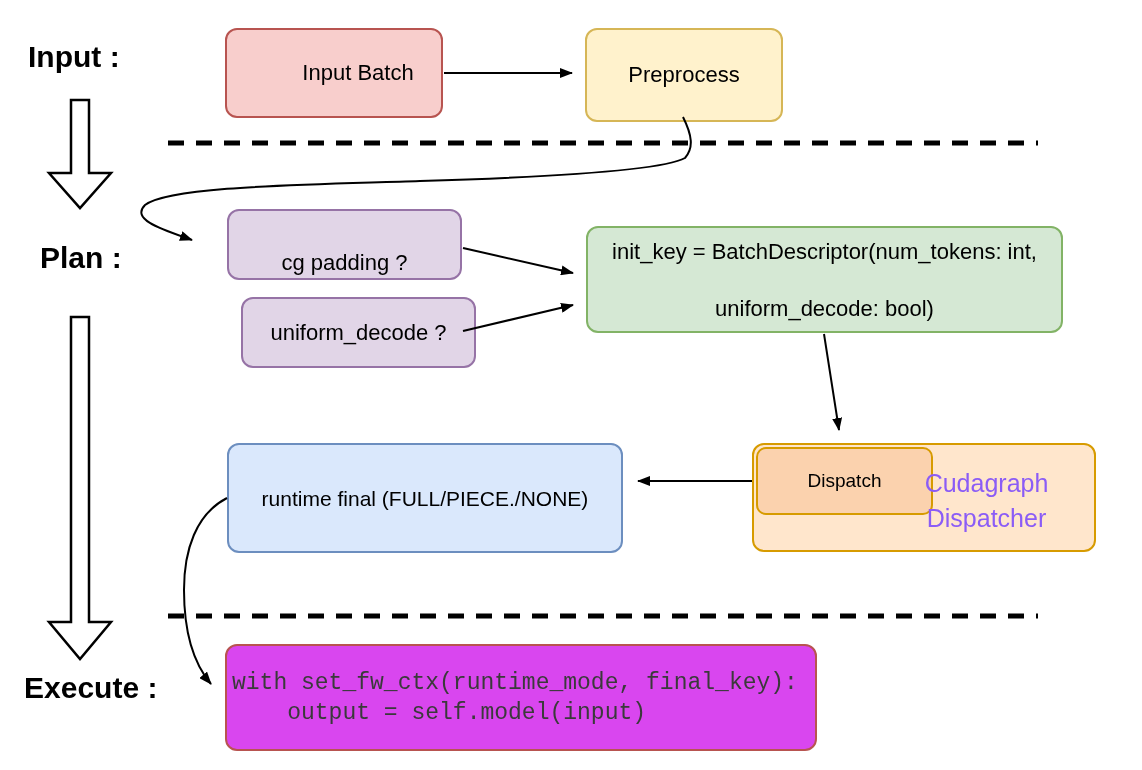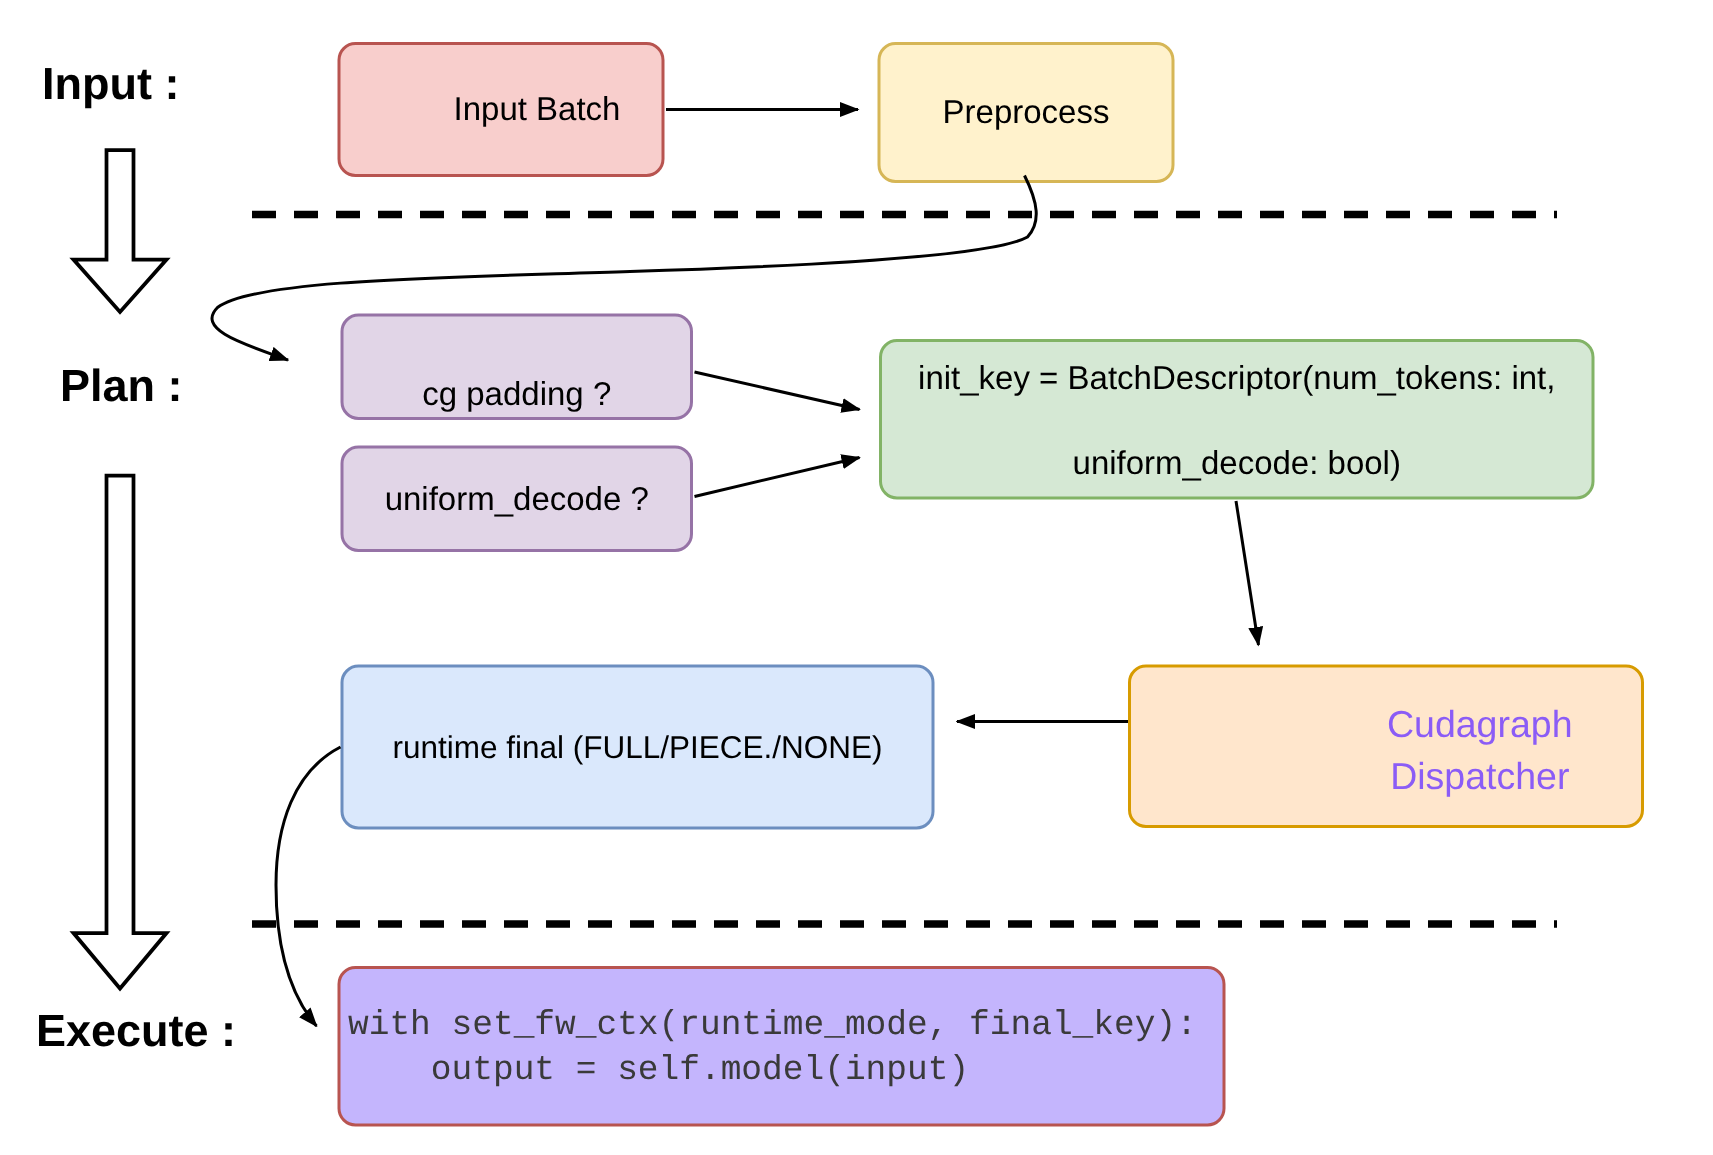--- a/index.html
+++ b/index.html
@@ -74,40 +74,43 @@
   </div>
 
   <div class="node" id="node-preprocess" style="background: rgb(255, 242, 204); border-color: rgb(214, 182, 86);">
     <span>Preprocess</span>
   </div>
 
   <div class="node" id="node-cg-padding" style="background: rgb(225, 213, 231); border-color: rgb(150, 115, 166);">
     <span>cg padding ?</span>
   </div>
 
-  <div class="node" id="node-uniform-decode" style="background: rgb(225, 213, 231); border-color: rgb(150, 115, 166);">
+  <div class="node" id="node-uniform-decode" style="background: rgb(225, 213, 231); border-color: rgb(150, 115, 166); margin-left: 14px;">
     <span>uniform_decode ?</span>
   </div>
 
   <div class="node" id="node-init-key" style="background: rgb(213, 232, 212); border-color: rgb(130, 179, 102); gap: 26px;">
     <span>init_key = BatchDescriptor(num_tokens: int,</span>
     <span>uniform_decode: bool)</span>
   </div>
 
   <div class="node" id="node-runtime-mode" style="background: rgb(218, 232, 252); border-color: rgb(108, 142, 191);">
     <span>runtime final (FULL/PIECE./NONE)</span>
   </div>
 
   <div class="node" id="node-cudagraph" style="background: rgb(255, 230, 204); border-color: rgb(215, 155, 0);"></div>
+  <div class="node" id="node-dispatch" style="background: rgb(251, 210, 174); border-color: rgb(215, 155, 0);">
+    <span>Dispatch</span>
+  </div>
   <div id="cudagraph-label">
     <span>Cudagraph</span>
     <span>Dispatcher</span>
   </div>
 
-  <div class="node" id="node-execute-code" style="background: #c4b5fd; border-color: rgb(184, 84, 80); color: rgb(58, 58, 58);">
+  <div class="node" id="node-execute-code" style="background: #d946ef; border-color: rgb(184, 84, 80); color: rgb(58, 58, 58);">
     <span>with set_fw_ctx(runtime_mode, final_key):</span>
     <span>    output = self.model(input)</span>
   </div>
 
   <svg id="connector-layer" viewBox="0 0 1142 770" xmlns="http://www.w3.org/2000/svg">
     <defs>
       <marker id="arw" viewBox="0 0 13 10" markerWidth="13" markerHeight="10" refX="12" refY="5" orient="auto" markerUnits="userSpaceOnUse">
         <path d="M0,0 L13,5 L0,10 Z" fill="#000"></path>
       </marker>
     </defs>

